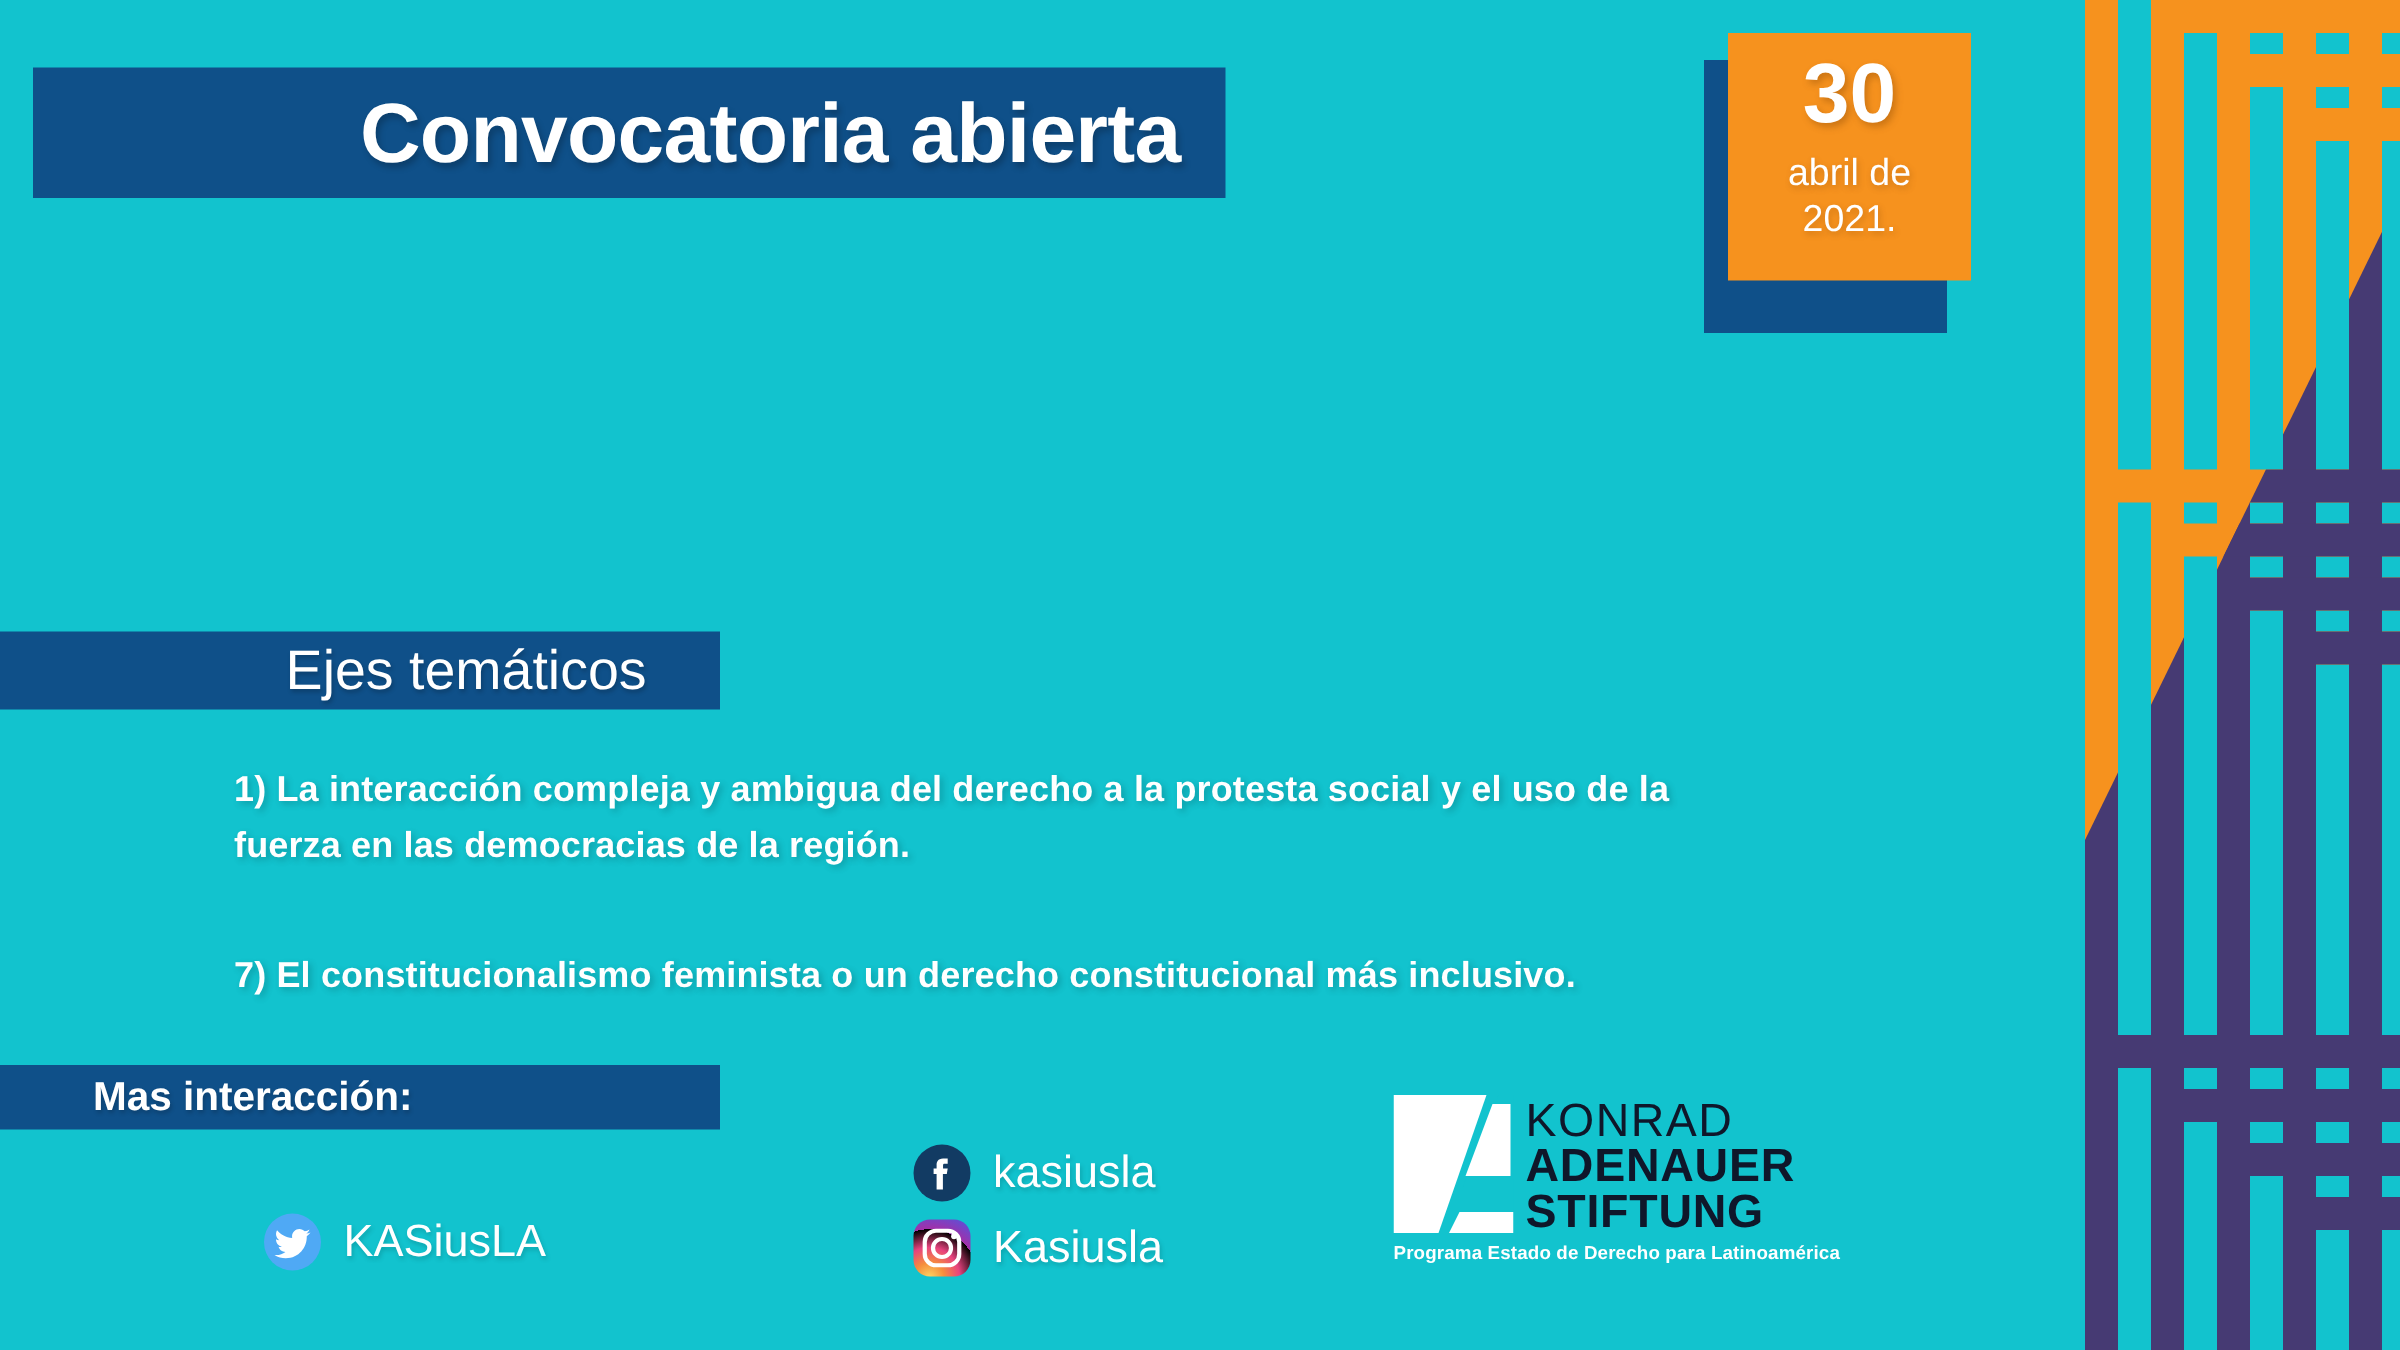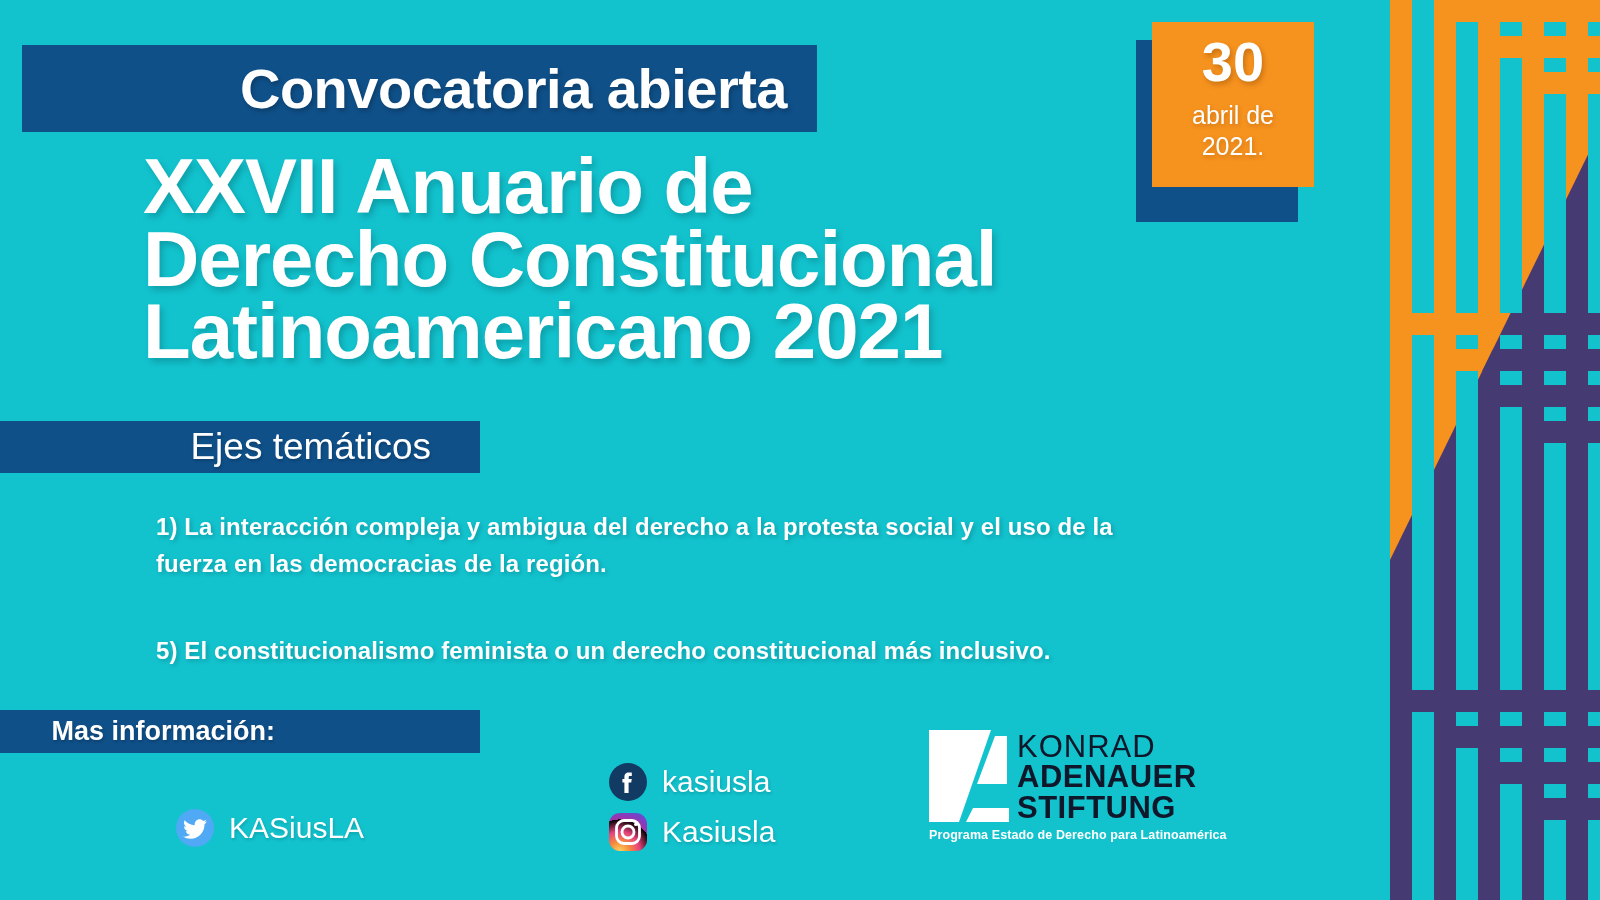--- a/index.html
+++ b/index.html
@@ -133,44 +133,39 @@
       <div class="bar" style="left:66px;top:726px;width:144px;height:22px;"></div>
       <div class="bar" style="left:110px;top:762px;width:100px;height:22px;"></div>
       <div class="bar" style="left:154px;top:798px;width:56px;height:22px;"></div>
     </div>
   </div>
 
   <div class="labelbar" id="bar-convocatoria">
     <span>Convocatoria abierta</span>
   </div>
 
-  <div id="title">
-    <span class="tline">XXVII Anuario de</span>
-    <span class="tline">Derecho Constitucional</span>
-    <span class="tline">Latinoamericano 2021</span>
-  </div>
 
   <div id="date-badge-wrap">
     <div id="date-shadow"></div>
     <div id="date-square">
       <div id="date-day">30</div>
       <div id="date-month">abril de</div>
       <div id="date-year">2021.</div>
     </div>
   </div>
 
   <div class="labelbar" id="bar-ejes">
     <span>Ejes temáticos</span>
   </div>
 
   <div class="theme" id="theme-1">1) La interacción compleja y ambigua del derecho a la protesta social y el uso de la fuerza en las democracias de la región.</div>
-  <div class="theme" id="theme-2">5) El constitucionalismo feminista o un derecho constitucional más inclusivo.</div>
+  <div class="theme" id="theme-2">7) El constitucionalismo feminista o un derecho constitucional más inclusivo.</div>
 
   <div class="labelbar" id="bar-mas">
-    <span>Mas información:</span>
+    <span>Mas interacción:</span>
   </div>
 
 
   <div class="contact-row" id="c-tw">
     <span class="ico">
       <svg viewBox="0 0 40 40" width="40" height="40">
         <circle cx="20" cy="20" r="19" fill="#4FA9F5"></circle>
         <path d="M32 13.6c-.9.4-1.8.7-2.8.8 1-.6 1.8-1.6 2.1-2.7-.9.6-2 1-3.1 1.2-.9-1-2.2-1.6-3.6-1.6-2.7 0-4.9 2.2-4.9 4.9 0 .4 0 .8.1 1.1-4.1-.2-7.7-2.2-10.1-5.1-.4.7-.7 1.6-.7 2.5 0 1.7.9 3.2 2.2 4.1-.8 0-1.6-.2-2.2-.6v.1c0 2.4 1.7 4.4 3.9 4.8-.4.1-.8.2-1.3.2-.3 0-.6 0-.9-.1.6 2 2.4 3.4 4.6 3.4-1.7 1.3-3.8 2.1-6.1 2.1-.4 0-.8 0-1.2-.1 2.2 1.4 4.8 2.2 7.5 2.2 9 0 14-7.5 14-14v-.6c1-.7 1.8-1.6 2.5-2.6z" fill="#ffffff"></path>
       </svg>
     </span>

